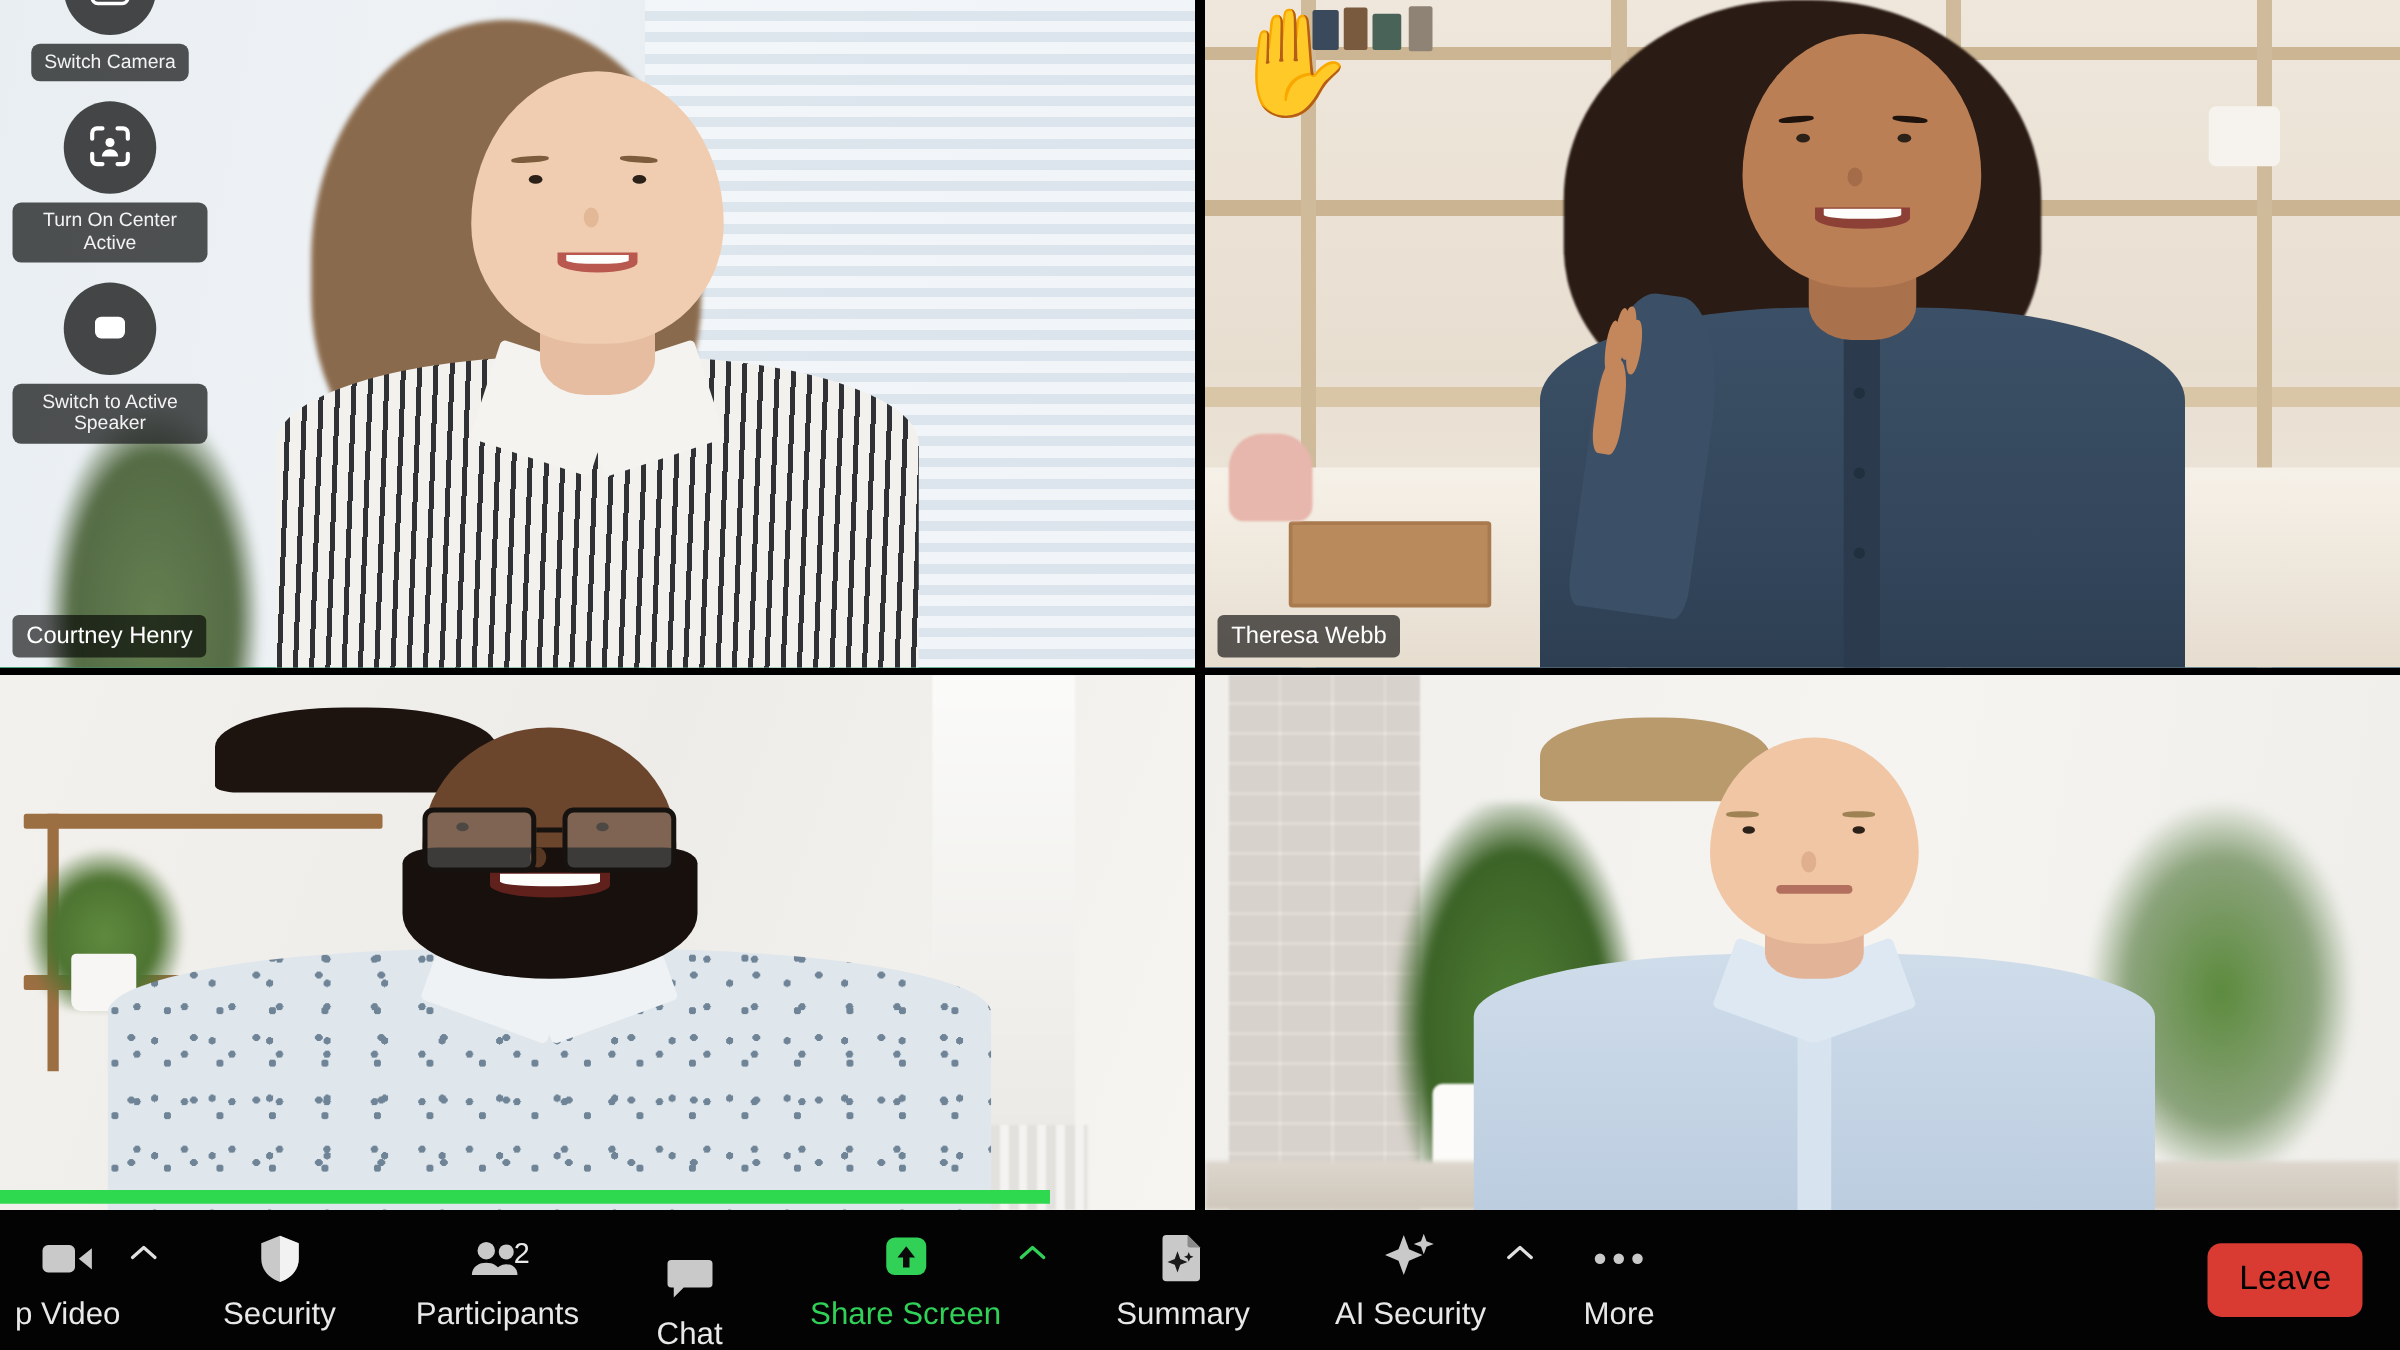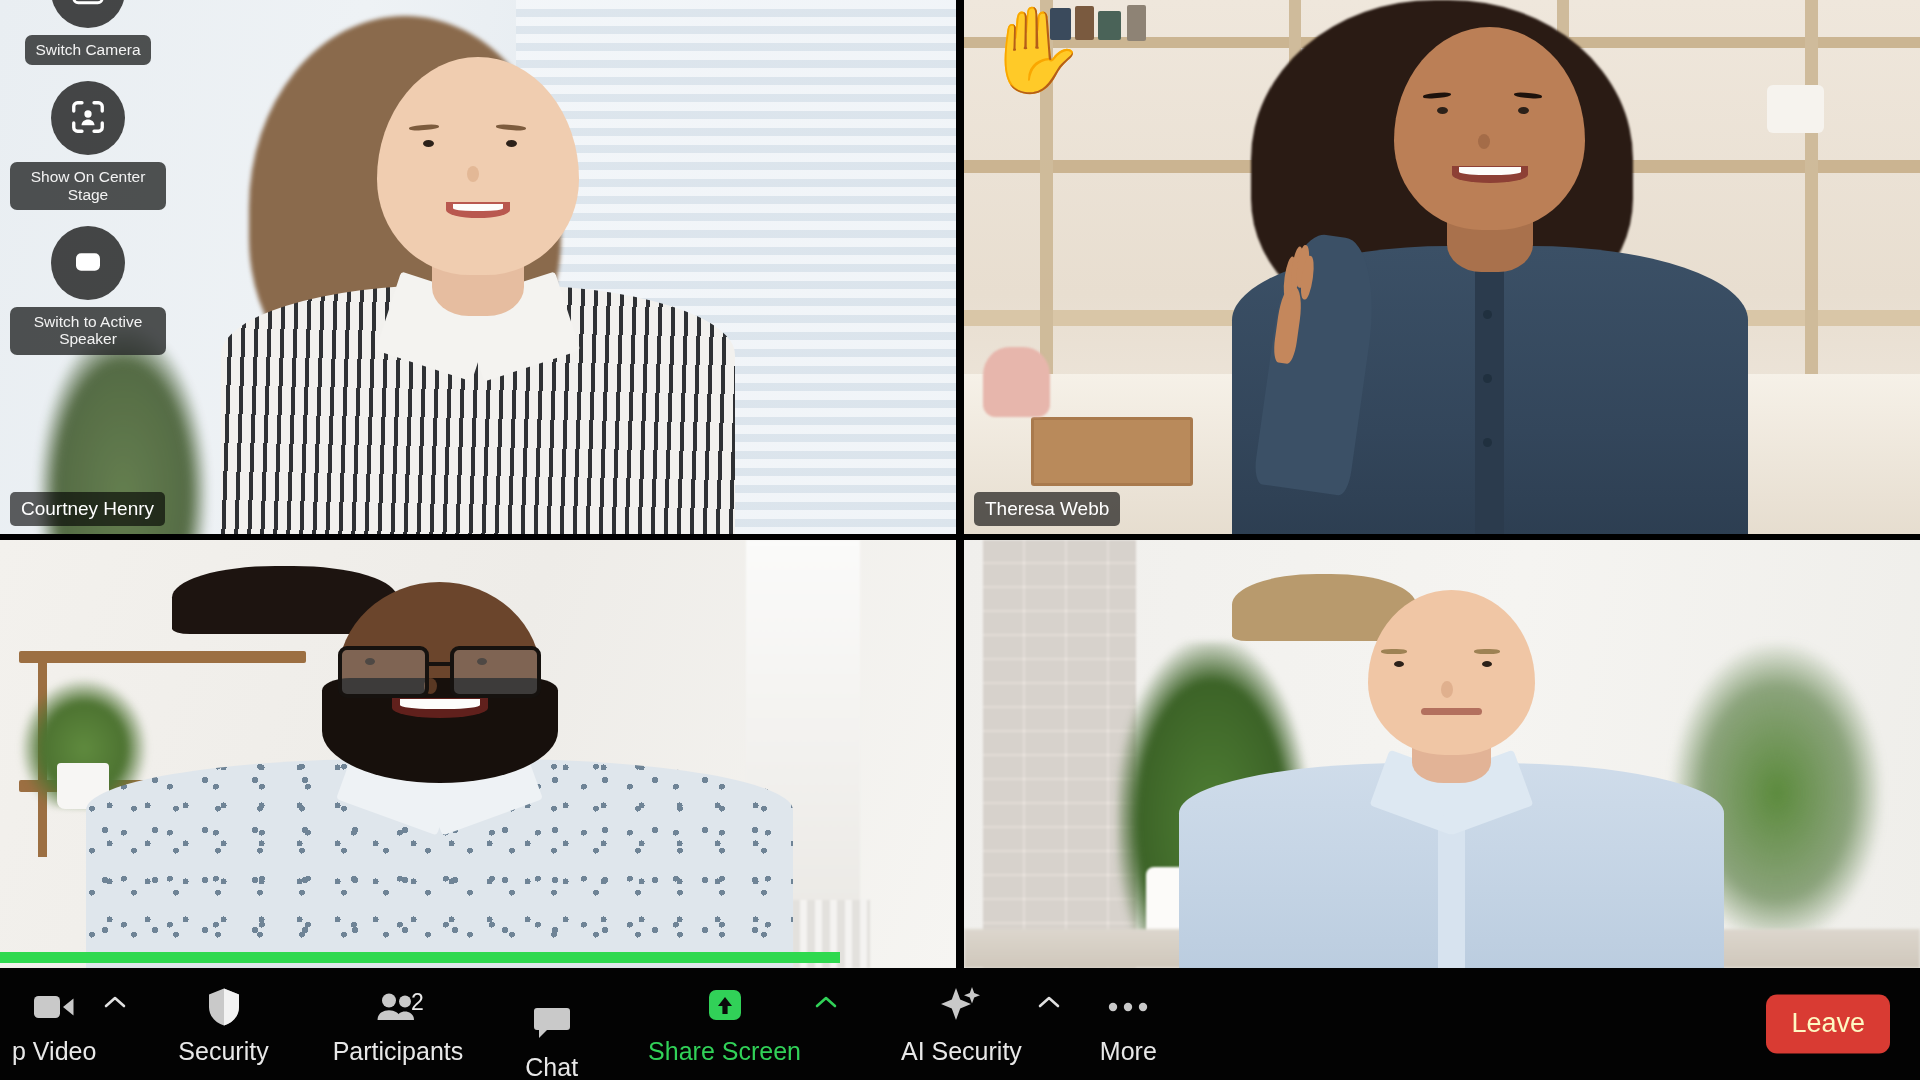--- a/index.html
+++ b/index.html
@@ -388,21 +388,21 @@
     color:#e8e8e8;
     line-height:1;
   }
 
   .leave-btn {
     position:absolute;
     right:30px;
     top:50%;
     transform:translateY(-50%);
     background:#D93B33;
-    color:#fef9c3;
+    color:#000000;
     border:none;
     border-radius:11px;
     font-size:27px;
     font-family:"Liberation Sans", sans-serif;
     padding:13px 25px 15px;
     cursor:pointer;
   }
 
   .cc-box {
     background:#b9b9b9;
@@ -466,21 +466,21 @@
             <svg width="38" height="38" viewBox="0 0 24 24" fill="none" stroke="#ffffff" stroke-width="2.1" stroke-linecap="round">
               <path d="M3 8.2V5.4A2.4 2.4 0 0 1 5.4 3H8.2"></path>
               <path d="M15.8 3h2.8A2.4 2.4 0 0 1 21 5.4v2.8"></path>
               <path d="M21 15.8v2.8a2.4 2.4 0 0 1-2.4 2.4h-2.8"></path>
               <path d="M8.2 21H5.4A2.4 2.4 0 0 1 3 18.6v-2.8"></path>
               <circle cx="12" cy="10.1" r="2.3" fill="#ffffff" stroke="none"></circle>
               <path d="M7.9 17.2c0-2.3 1.9-3.7 4.1-3.7s4.1 1.4 4.1 3.7z" fill="#ffffff" stroke="none"></path>
             </svg>
           </span>
         </button>
-        <div class="cam-label">Show On Center Stage</div>
+        <div class="cam-label">Turn On Center Active</div>
 
         <button class="cam-btn">
           <span>
             <svg width="36" height="36" viewBox="0 0 24 24">
               <rect x="4" y="6.2" width="16" height="11.6" rx="3.4" fill="#ffffff"></rect>
             </svg>
           </span>
         </button>
         <div class="cam-label">Switch to Active Speaker</div>
       </div>
@@ -651,20 +651,31 @@
         </svg>
       </span>
       <span class="lbl">Share Screen</span>
     </div>
     <div class="caret" style="margin-left:6px;">
       <svg width="22" height="14" viewBox="0 0 22 14">
           <path d="M2 11 L11 3 L20 11" fill="none" stroke="#31D158" stroke-width="2.6" stroke-linecap="round" stroke-linejoin="round"></path>
         </svg>
     </div>
 
+    <div class="tool" style="margin-left:48px;">
+      <span class="ico">
+        <svg width="34" height="40" viewBox="0 0 34 40">
+          <path d="M4 1 H21 L31 11 V35 A3 3 0 0 1 28 38 H4 A3 3 0 0 1 1 35 V4 A3 3 0 0 1 4 1 Z" fill="#c9c9c9"></path>
+          <path d="M21 1 L31 11 H23 A2 2 0 0 1 21 9 Z" fill="#8a8a8a"></path>
+          <path d="M13 14 L15.2 20.2 L21 22.5 L15.2 24.8 L13 31 L10.8 24.8 L5 22.5 L10.8 20.2 Z" fill="#1a1a1a"></path>
+          <path d="M22 14.5 L23.1 17.3 L25.8 18.4 L23.1 19.5 L22 22.3 L20.9 19.5 L18.2 18.4 L20.9 17.3 Z" fill="#1a1a1a"></path>
+        </svg>
+      </span>
+      <span class="lbl">Summary</span>
+    </div>
 
     <div class="tool" style="margin-left:56px;">
       <span class="ico">
         <svg width="46" height="44" viewBox="0 0 46 44">
           <path d="M18 3 L22.2 14.4 L33 19 L22.2 23.6 L18 35 L13.8 23.6 L3 19 L13.8 14.4 Z" fill="#c9c9c9"></path>
           <path d="M34 2 L36.2 8 L42 10.2 L36.2 12.4 L34 18.4 L31.8 12.4 L26 10.2 L31.8 8 Z" fill="#c9c9c9"></path>
         </svg>
       </span>
       <span class="lbl">AI Security</span>
     </div>

